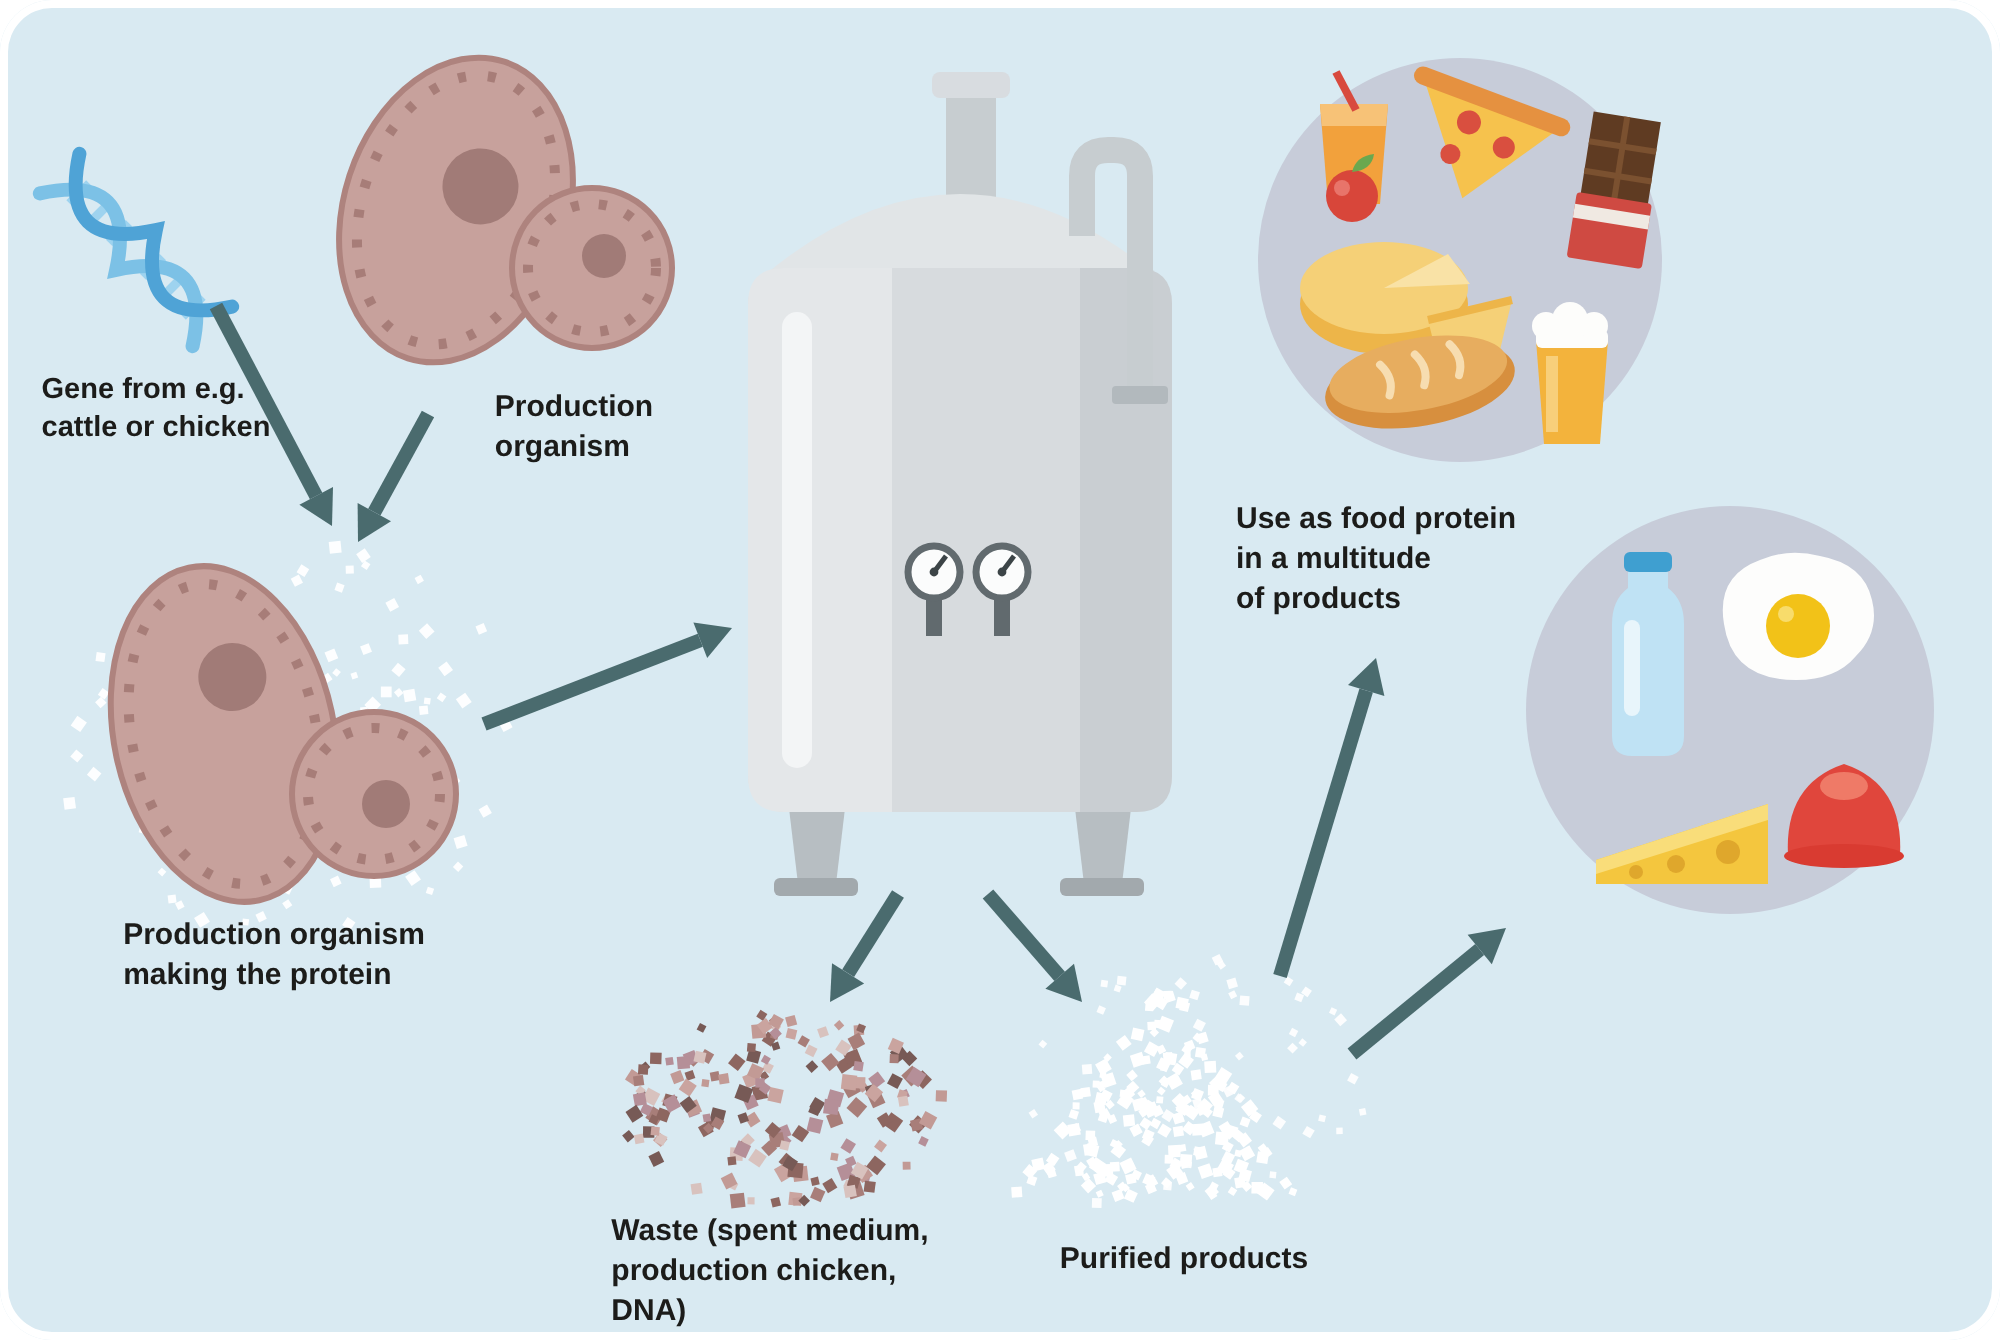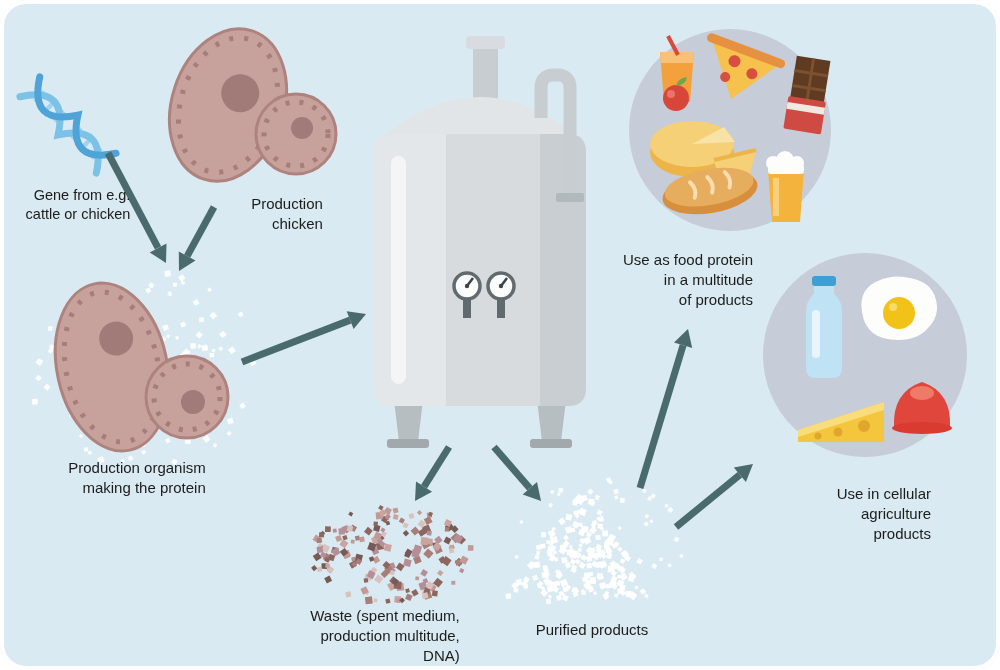--- a/index.html
+++ b/index.html
@@ -1,22 +1,22 @@
 <!DOCTYPE html>
 <html><head>
 <meta charset="utf-8">
 <style>
   *{margin:0;padding:0;box-sizing:border-box}
   html,body{width:1000px;height:670px;background:#ffffff;overflow:hidden;
     font-family:"Liberation Sans",sans-serif}
   .stage{position:relative;width:1000px;height:670px;background:#d9eaf2;
     border-radius:26px;overflow:hidden;box-shadow:inset 0 0 0 4px #ffffff}
   svg.layer{position:absolute;left:0;top:0;width:1000px;height:670px;display:block}
-  .label{position:absolute;transform:translateX(-50%);text-align:right;
-    font-weight:normal;font-size:15px;line-height:1.32;color:#1c1c1a;white-space:pre-line}
+  .label{position:absolute;transform:translateX(-50%);text-align:left;
+    font-weight:bold;font-size:15px;line-height:1.32;color:#1c1c1a;white-space:pre-line}
   #lbl-gene{left:78px;top:186px;font-size:14.5px}
   #lbl-org{left:287px;top:194px}
   #lbl-making{left:137px;top:458px}
   #lbl-enzyme{left:688px;top:250px}
   #lbl-cellag{left:862px;top:484px}
   #lbl-waste{left:385px;top:606px}
   #lbl-protein{left:592px;top:620px}
 </style>
 </head>
 <body>
@@ -696,26 +696,24 @@
         <g>
           <line x1="676" y1="527" x2="739.8427259135435" y2="474.76504243437347" stroke="#4a6b6e" stroke-width="7"></line>
           <polygon points="753,464 745.9,482.1 733.8,467.4" fill="#4a6b6e"></polygon>
         </g>
       </g>
 </svg>
 
 <div class="label" id="lbl-gene">Gene from e.g.
 cattle or chicken</div>
 <div class="label" id="lbl-org">Production
-chicken</div>
+organism</div>
 <div class="label" id="lbl-making">Production organism
 making the protein</div>
 <div class="label" id="lbl-enzyme">Use as food protein
 in a multitude
 of products</div>
-<div class="label" id="lbl-cellag">Use in cellular agriculture
-products</div>
 <div class="label" id="lbl-waste">Waste (spent medium,
-production multitude,
+production chicken,
 DNA)</div>
 <div class="label" id="lbl-protein">Purified products</div>
 
 </div>
 
 </body></html>

